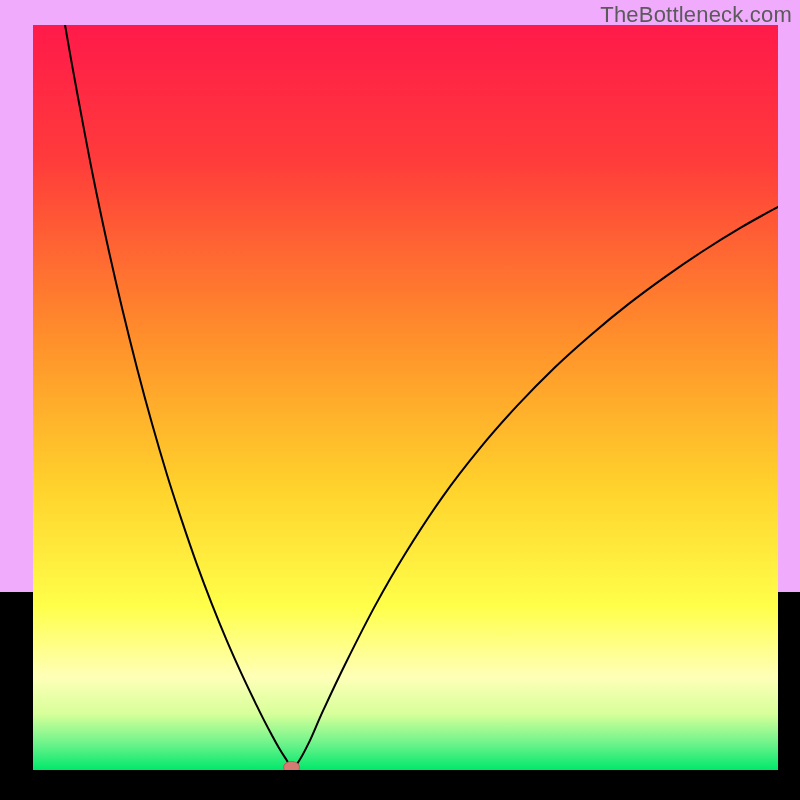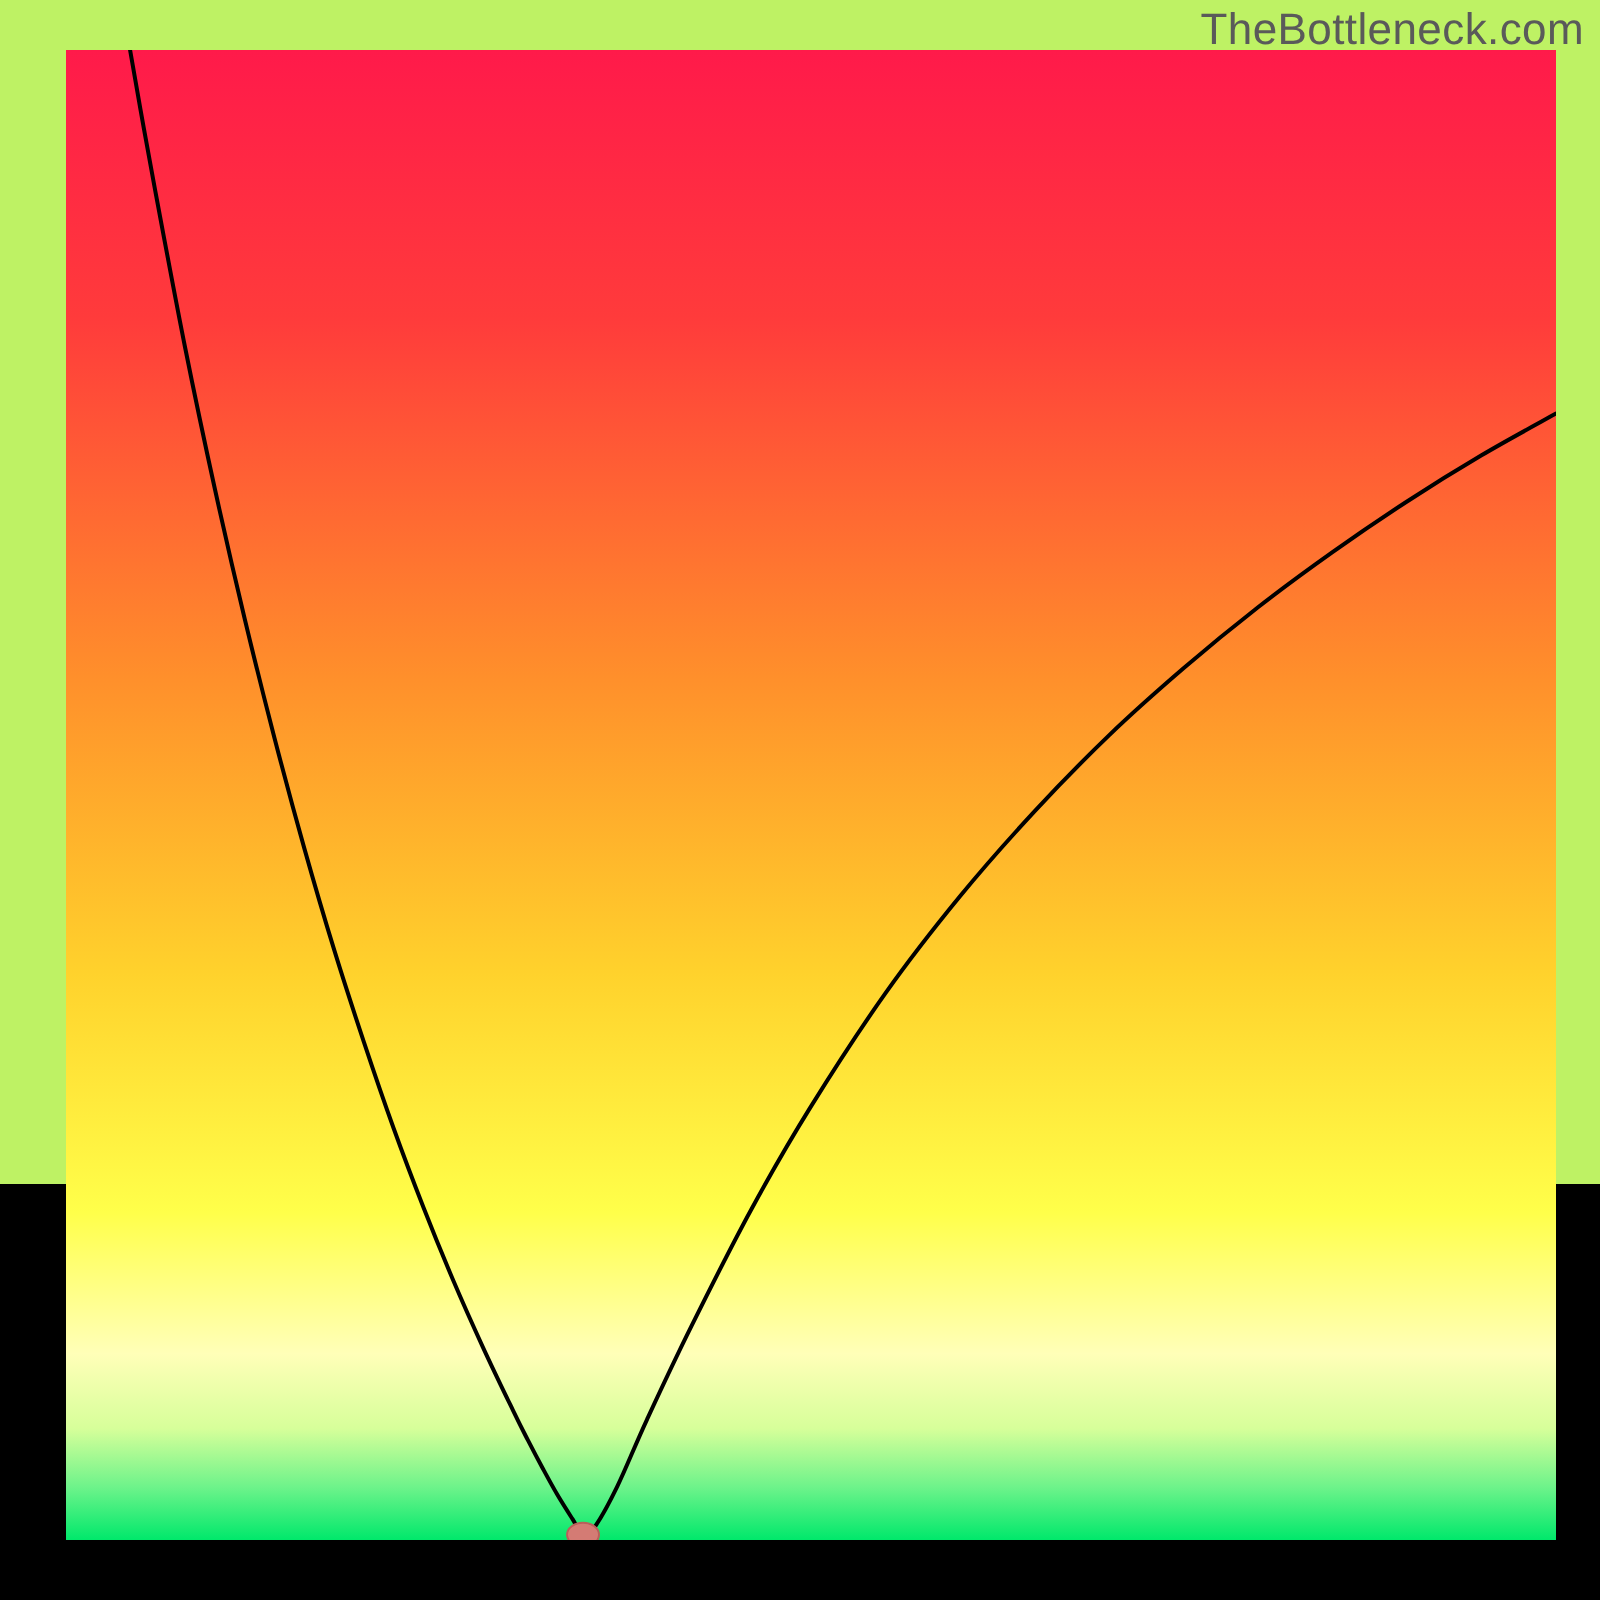--- a/index.html
+++ b/index.html
@@ -10,21 +10,21 @@
     background: #000;
     overflow: hidden;
     font-family: Arial, Helvetica, sans-serif;
   }
   .frame {
     position: absolute;
     left: 0;
     top: 0;
     width: 800px;
     height: 592px;
-    background: #bef264;
+    background: #f0abfc;
   }
   .plot {
     position: absolute;
     left: 33px;
     top: 25px;
     width: 745px;
     height: 745px;
   }
   .watermark {
     position: absolute;

